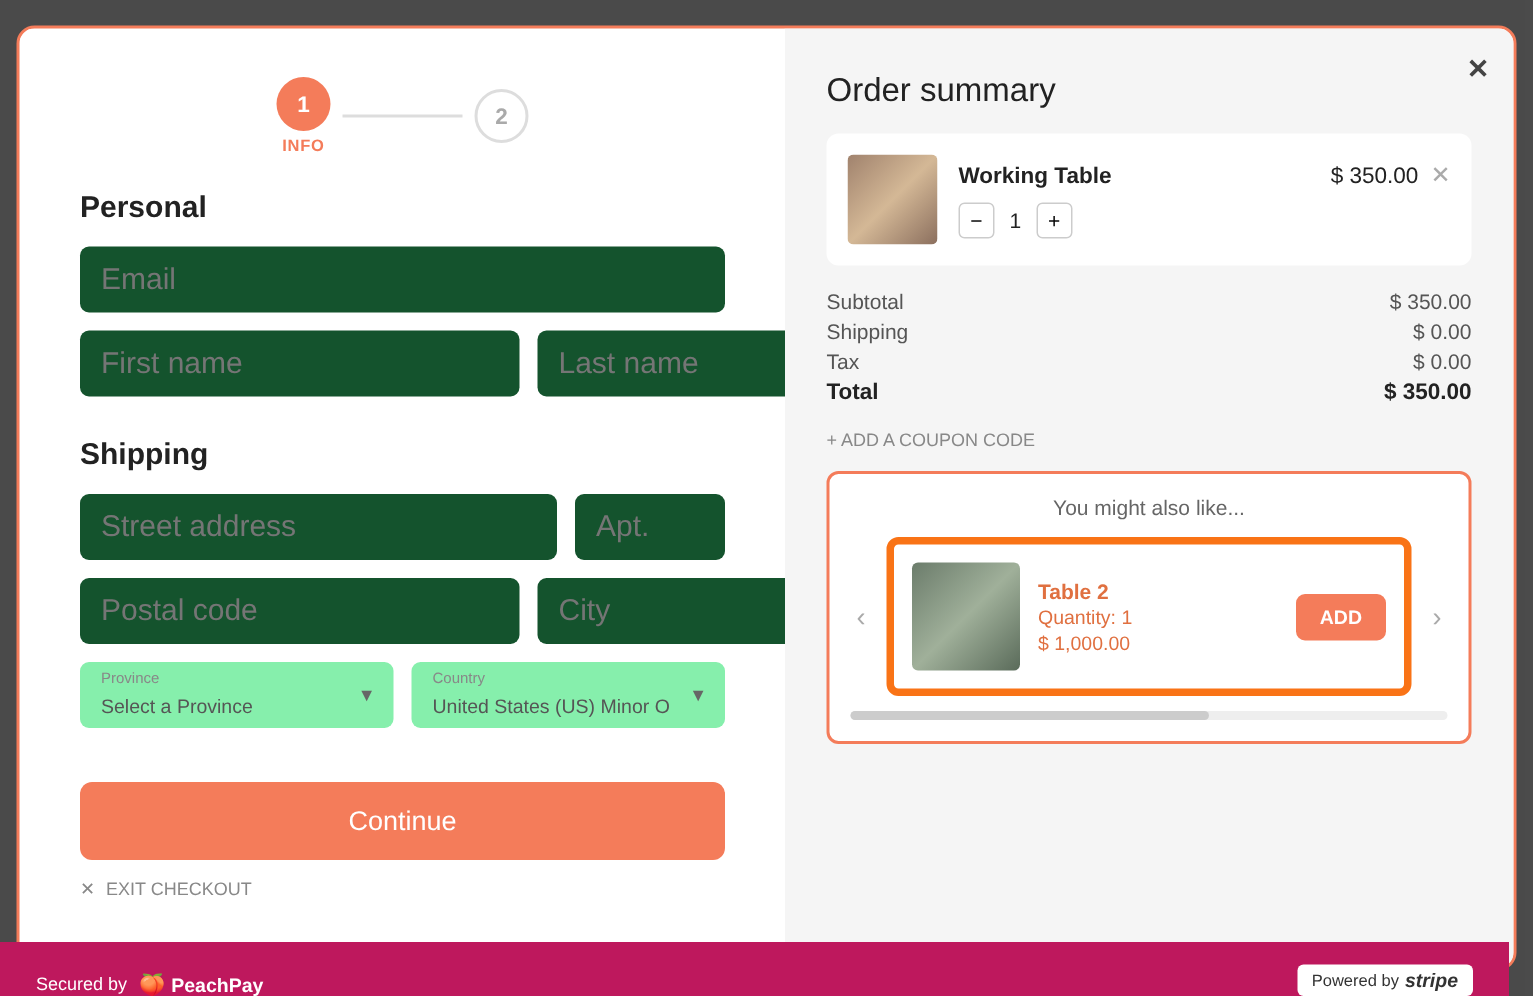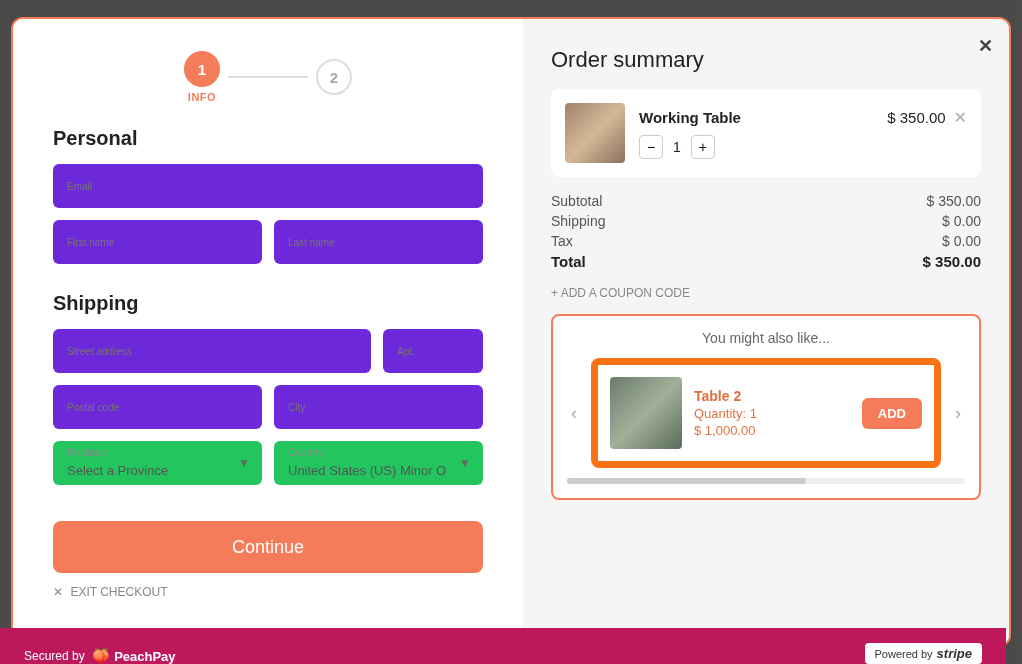--- a/index.html
+++ b/index.html
@@ -102,45 +102,45 @@
     
     .form-row {
       display: flex;
       gap: 12px;
       margin-bottom: 12px;
     }
     .form-input {
       flex: 1;
       height: 44px;
       border: none;
-      background: #6d28d9;
+      background: #14532d;
       border-radius: 6px;
       padding: 0 14px;
-      font-size: 10px;
+      font-size: 20px;
       color: #aaa;
       outline: none;
     }
     .form-input.apt {
       max-width: 100px;
     }
 
     .shipping-section {
       margin-top: 16px;
     }
 
     
     .select-wrapper {
       position: relative;
       flex: 1;
     }
     .select-wrapper select {
       width: 100%;
       height: 44px;
       border: none;
-      background: #22c55e;
+      background: #86efac;
       border-radius: 6px;
       padding: 0 14px;
       font-size: 13px;
       color: #555;
       appearance: none;
       outline: none;
       cursor: pointer;
     }
     .select-label {
       position: absolute;
@@ -332,21 +332,21 @@
       font-size: 18px;
       color: #aaa;
       cursor: pointer;
       background: none;
       border: none;
       padding: 4px;
     }
     .reco-card {
       flex: 1;
       background: white;
-      border: 7px solid #f97316;
+      border: 5px solid #f97316;
       border-radius: 8px;
       padding: 12px;
       display: flex;
       align-items: center;
       gap: 12px;
     }
     .reco-img {
       width: 72px;
       height: 72px;
       border-radius: 4px;

